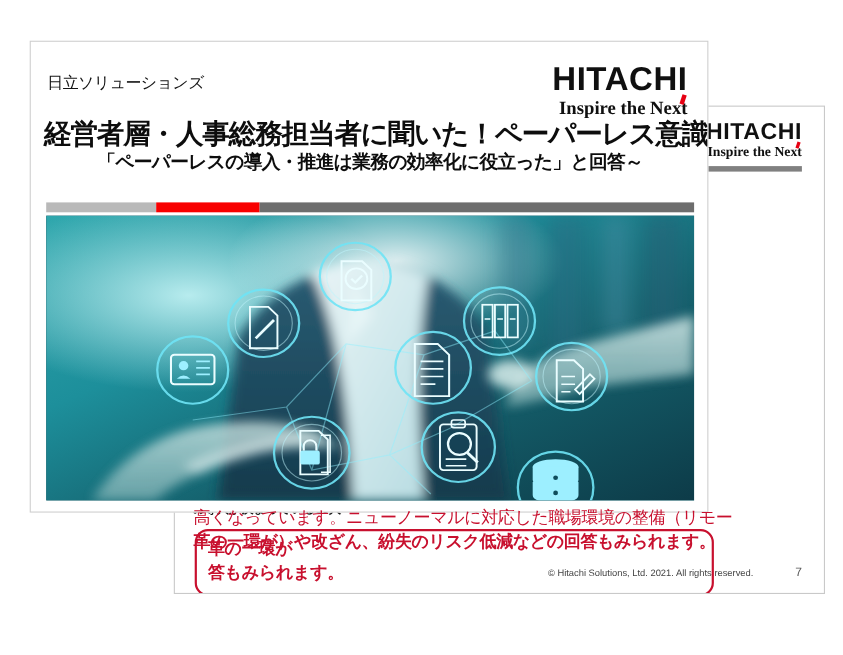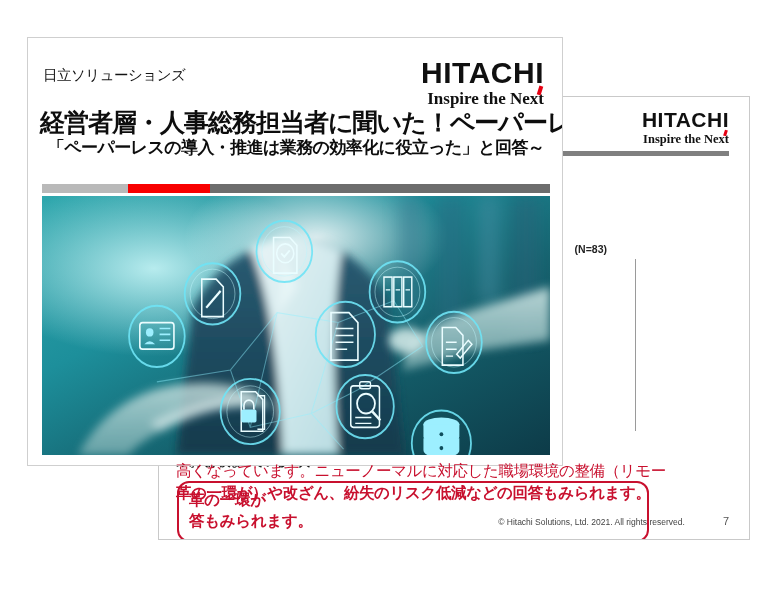--- a/index.html
+++ b/index.html
@@ -194,21 +194,21 @@
   .back-pageno {
     font-size: 11px;
     color: #555555;
   }
 
   
   .front-slide {
     position: absolute;
     left: 27px;
     top: 37px;
-    width: 536px;
+    width: 617px;
     height: 429px;
     background: #ffffff;
     border: 1px solid #cfcfcf;
     box-sizing: border-box;
     z-index: 2;
     overflow: hidden;
   }
   .front-head {
     position: absolute;
     left: 15px;

